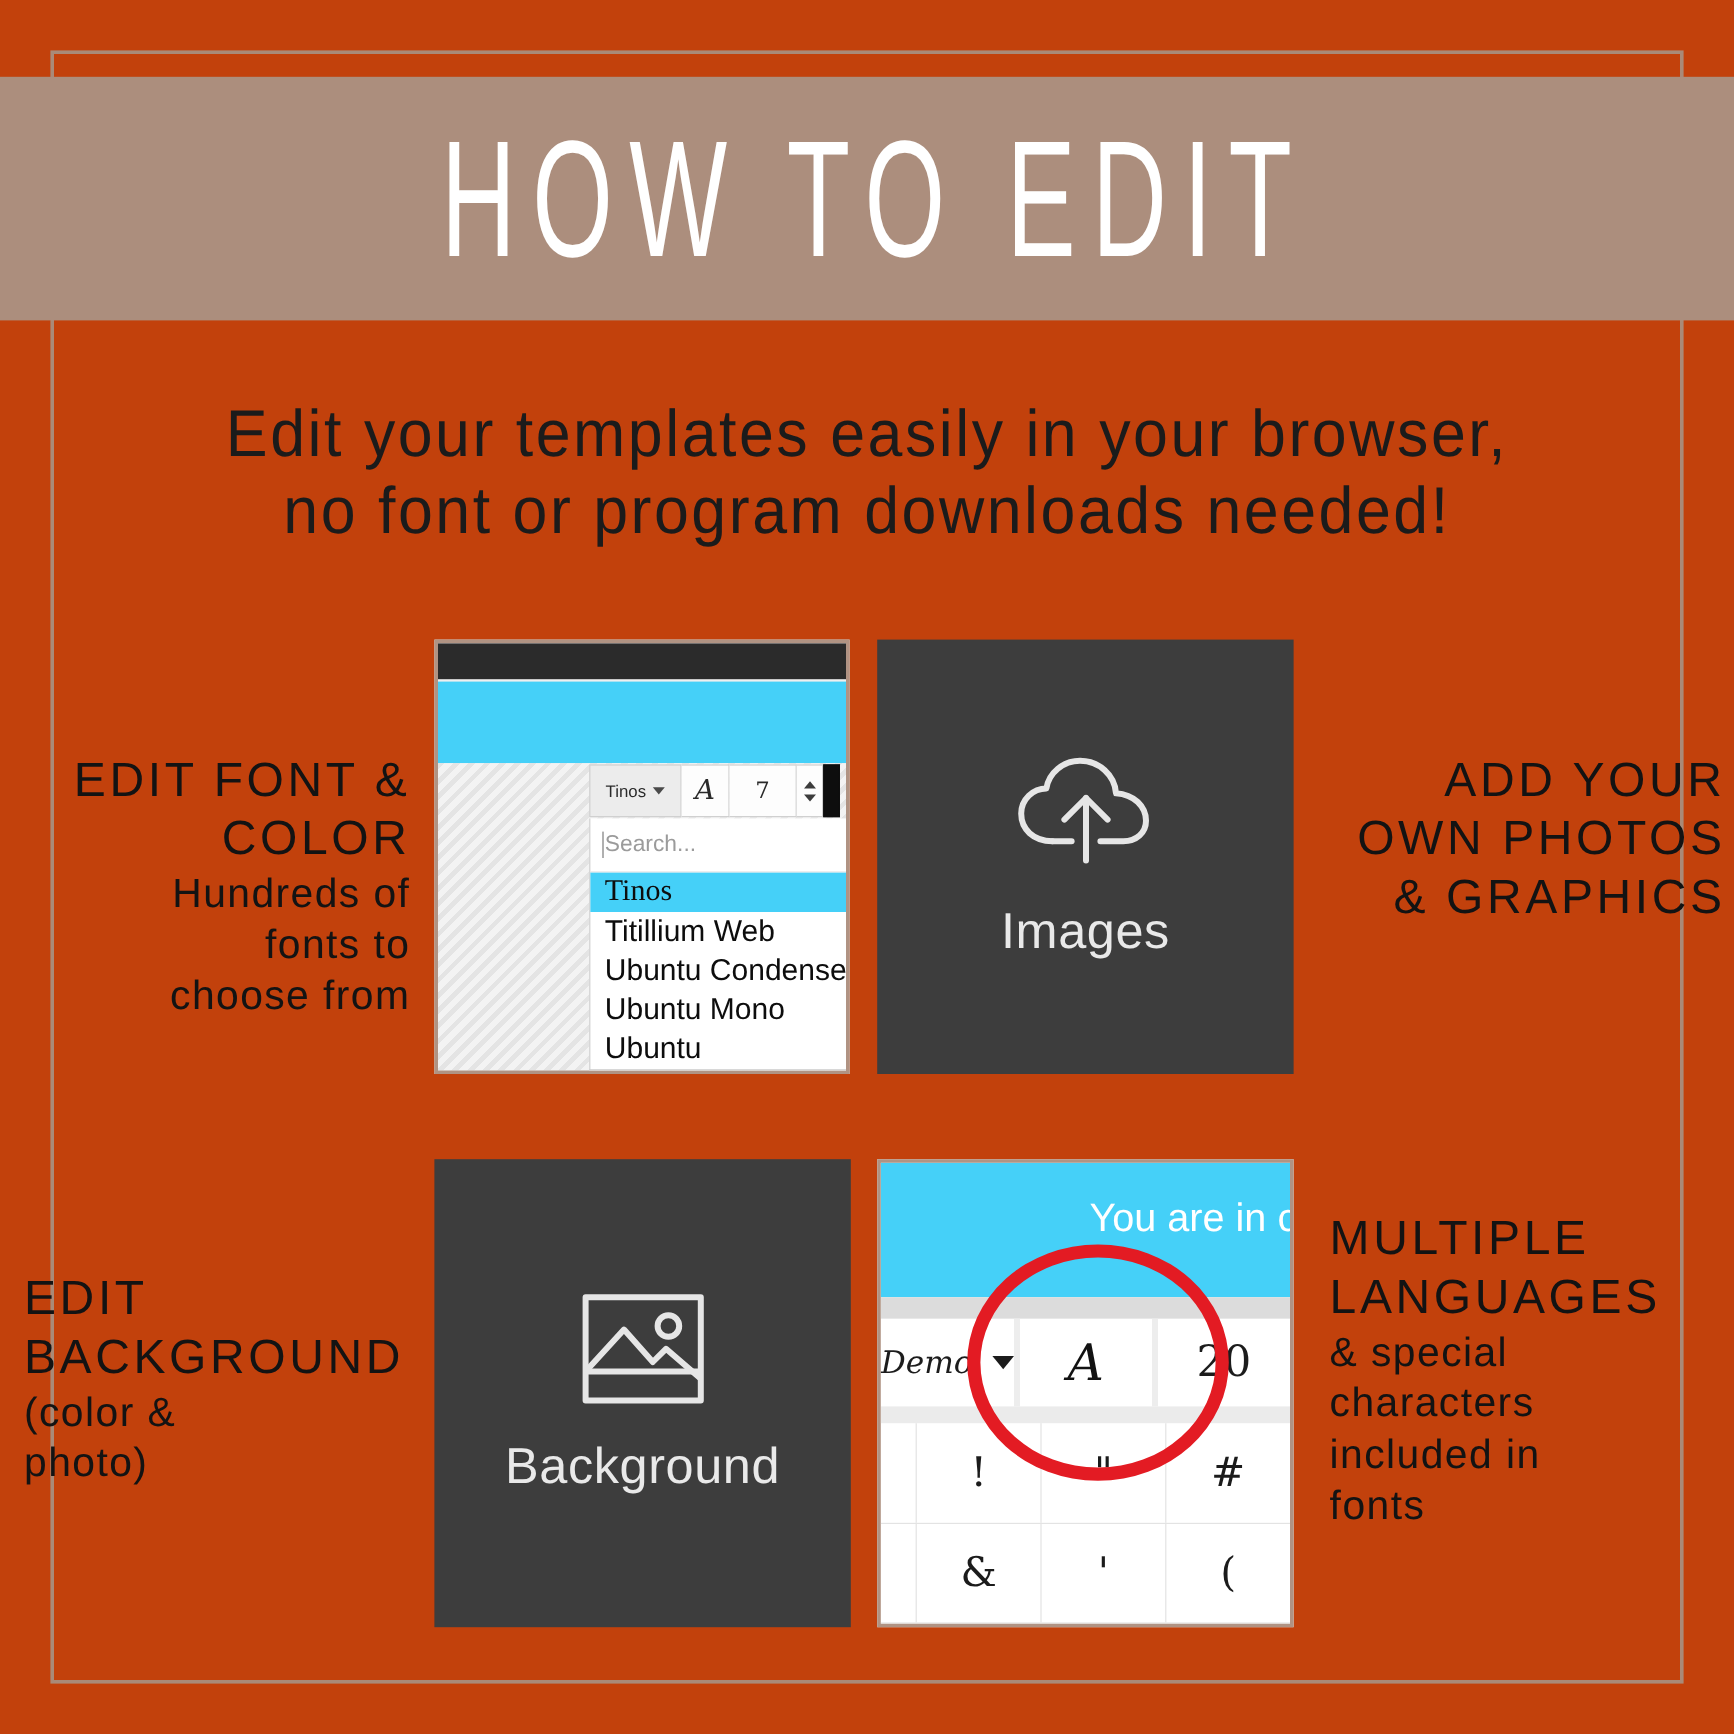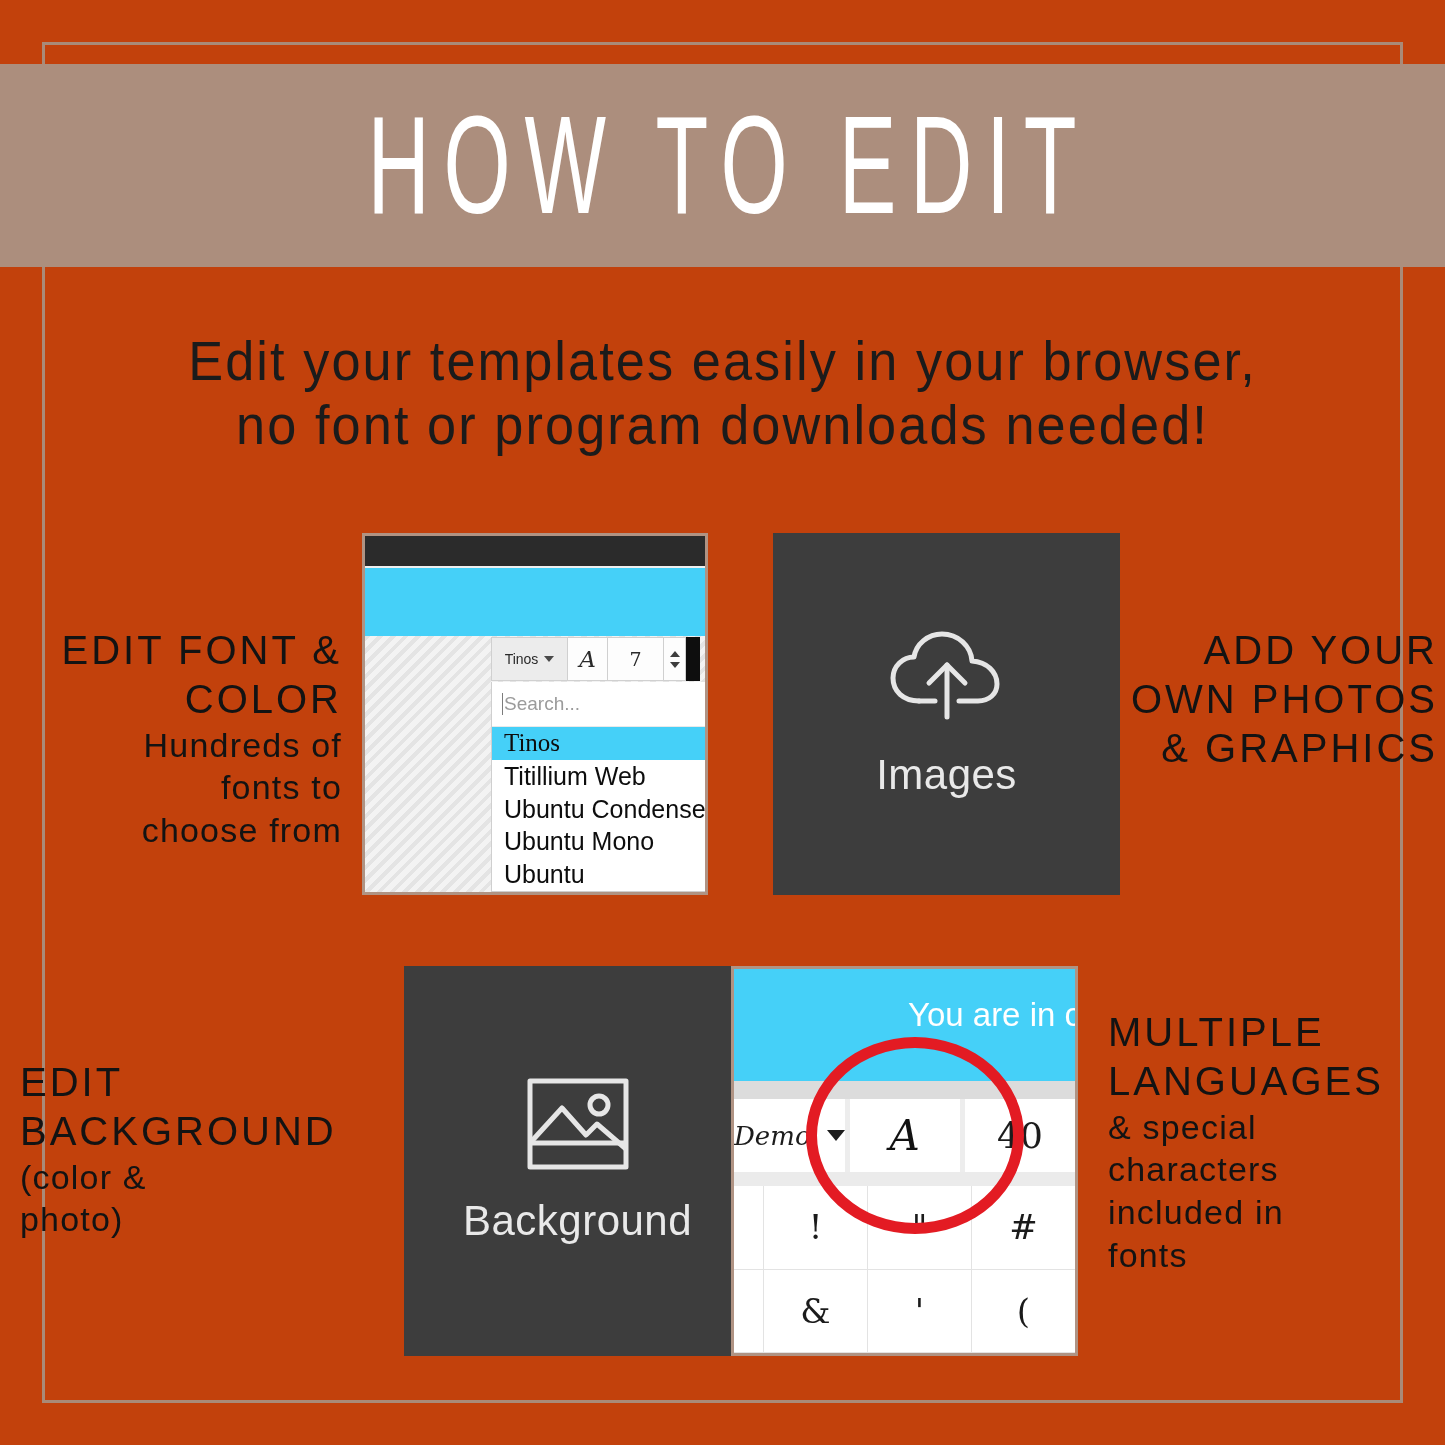--- a/index.html
+++ b/index.html
@@ -64,21 +64,21 @@
   .cap-head span,.cap-sub span{display:block;white-space:nowrap;}
 
   #cap-font-color{left:30px;top:626px;width:312px;text-align:right;}
   #cap-photos{left:1108px;top:626px;width:330px;text-align:right;}
   #cap-background{left:20px;top:1058px;width:322px;text-align:left;}
   #cap-languages{left:1108px;top:1008px;width:330px;text-align:left;}
 
   
   .panel{position:absolute;overflow:hidden;box-sizing:border-box;}
   .panel.bordered{border:3px solid #b09383;}
-  .panel.dark{background:#3d3d3d;margin-left:42px;}
+  .panel.dark{background:#3d3d3d;}
 
   
   #panel-font{left:362px;top:533px;width:346px;height:362px;background:#efefef;}
   .p1-topbar{position:absolute;left:0;top:0;width:100%;height:30px;background:#2b2b2b;}
   .p1-cyan{position:absolute;left:0;top:32px;width:100%;height:68px;background:#45d0f8;}
   .p1-canvas{
     position:absolute;left:0;top:100px;width:100%;bottom:0;
     background:repeating-linear-gradient(135deg,#e4e4e4 0 4px,#f3f3f3 4px 9px);
   }
   .p1-toolbar{
@@ -305,21 +305,21 @@
 
     <div class="p4-toolbar">
       <div class="p4-cell">
         <span class="p4-demo">Demo</span>
         <span class="p4-demo-caret"></span>
       </div>
       <div class="p4-cell">
         <span class="p4-A">A</span>
       </div>
       <div class="p4-cell">
-        <span class="p4-size">40</span>
+        <span class="p4-size">20</span>
       </div>
     </div>
     <div class="p4-grayband2"></div>
 
     <div class="p4-grid">
       <div class="p4-row">
         <div class="p4-gcell narrow"></div>
         <div class="p4-gcell">!</div>
         <div class="p4-gcell">"</div>
         <div class="p4-gcell">#</div>

